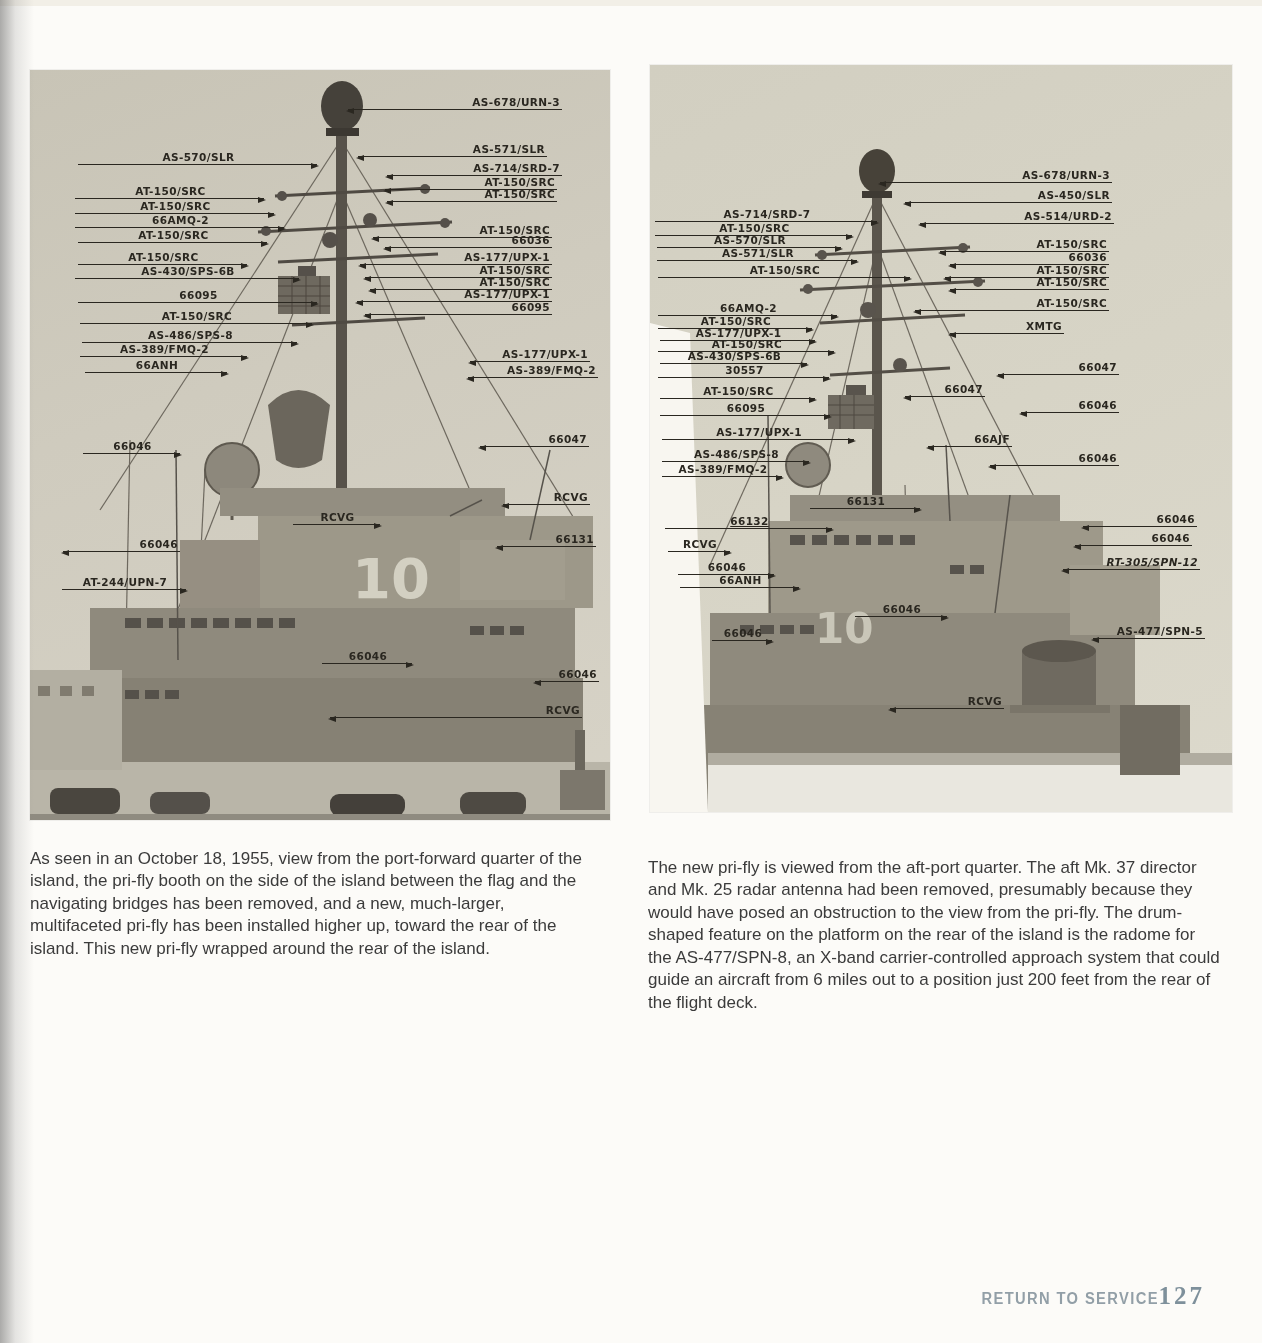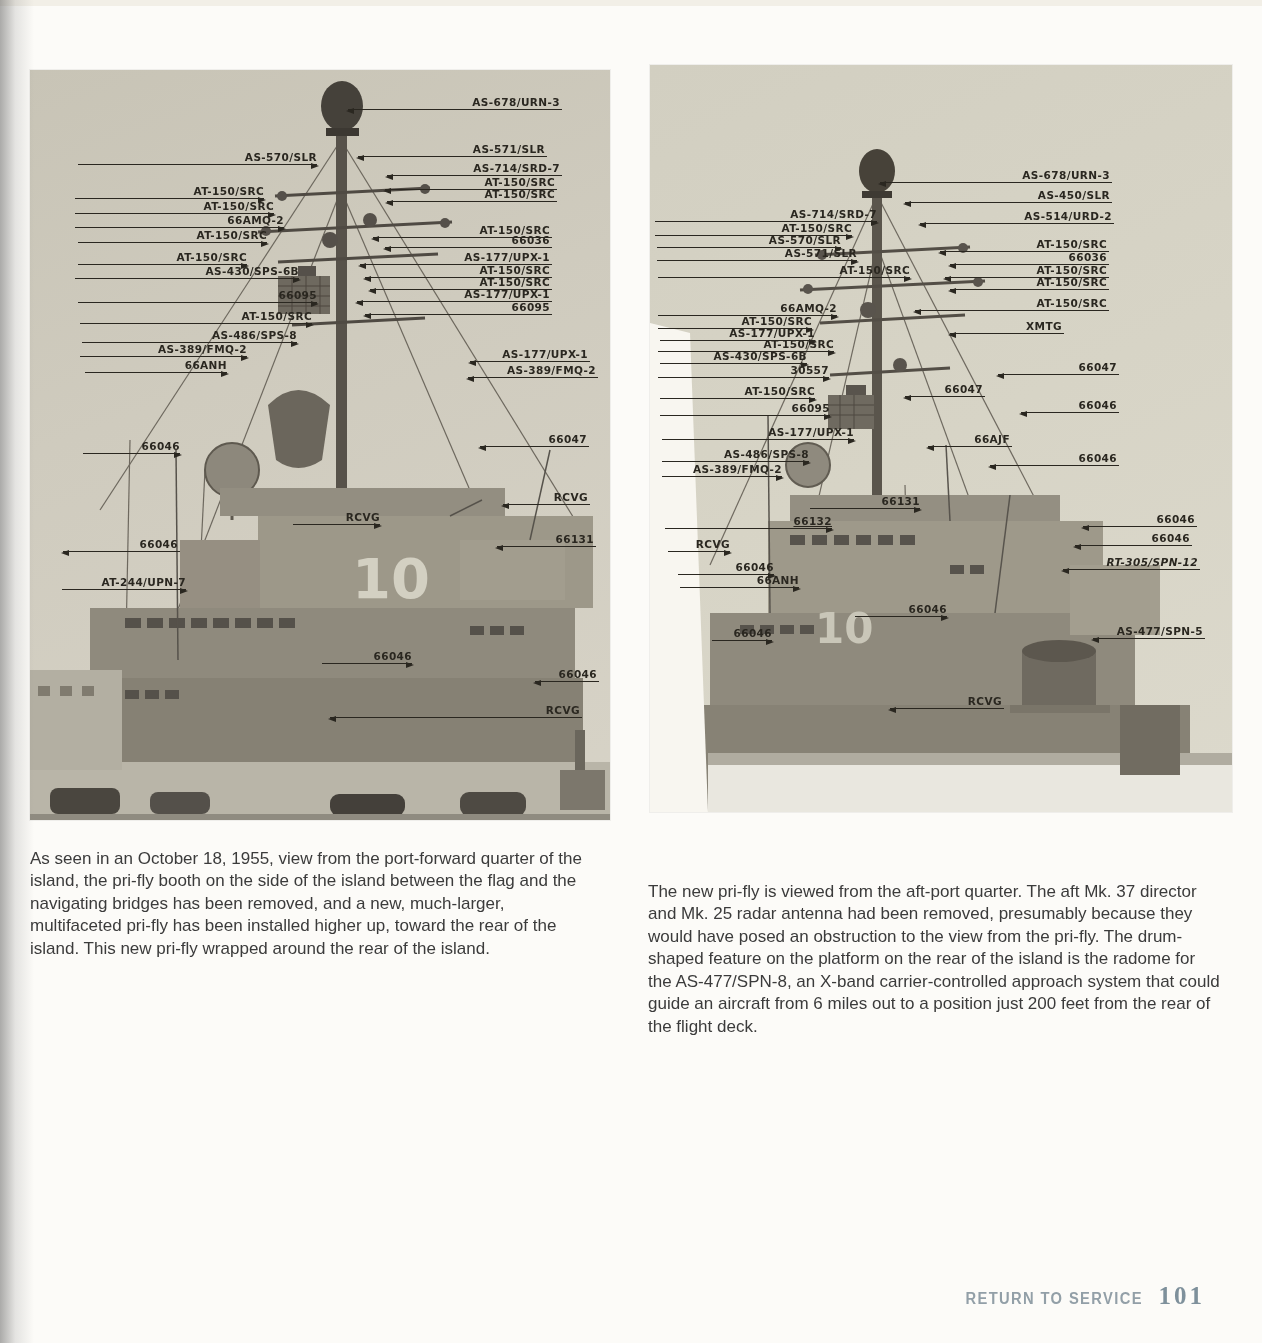--- a/index.html
+++ b/index.html
@@ -30,39 +30,39 @@
     background:linear-gradient(155deg,#d2cfc1 0%,#d7d4c6 50%,#dcd9cc 100%);
   }
   .photo svg{position:absolute;left:0;top:0;}
   .labels{position:absolute;left:0;top:0;width:100%;height:100%;}
   .ann{
     position:absolute;height:14px;
     border-bottom:1.6px solid #2a2720;
     font:bold 10.5px/14px "DejaVu Sans",sans-serif;
     letter-spacing:.4px;color:#2a2720;white-space:nowrap;
   }
-  .ann.right{text-align:right;padding-left:2px;}
+  .ann.right{text-align:center;padding-left:2px;}
   .ann.right::after{
     content:"";position:absolute;right:-2px;bottom:-4.5px;
     border-left:8px solid #2a2720;border-top:3.5px solid transparent;border-bottom:3.5px solid transparent;
   }
   .ann.left{text-align:right;padding-right:2px;}
   .ann.left::before{
     content:"";position:absolute;left:-2px;bottom:-4.5px;
     border-right:8px solid #2a2720;border-top:3.5px solid transparent;border-bottom:3.5px solid transparent;
   }
   .caption{
     position:absolute;color:#3b3b3b;
     font-size:17px;line-height:1.32;font-weight:400;
   }
   .caption.cap-left{left:30px;top:831px;width:565px;}
-  .caption.cap-right{left:648px;top:864px;width:575px;}
+  .caption.cap-right{left:648px;top:840px;width:575px;}
   .footer{
     position:absolute;right:57px;top:1282px;
-    display:flex;align-items:baseline;gap:16px;
+    display:flex;align-items:baseline;
   }
   .footer .section{
     font-family:"Liberation Sans",sans-serif;font-weight:700;
     font-size:16px;letter-spacing:1.5px;color:#929fa7;
     transform:scaleX(.92);transform-origin:right;
   }
   .footer .pagenum{
     font-family:"Liberation Serif",serif;font-weight:700;
     font-size:25px;letter-spacing:3px;color:#7e909b;
   }
@@ -335,16 +335,16 @@
       <div class="ann right" style="left: 205px; top: 537px; width: 90px;">66046</div>
       <div class="ann left" style="left: 240px; top: 629px; width: 112px;">RCVG</div>
     </div>
 </div>
 
 <p class="caption cap-left">As seen in an October 18, 1955, view from the port-forward quarter of the island, the pri-fly booth on the side of the island between the flag and the navigating bridges has been removed, and a new, much-larger, multifaceted pri-fly has been installed higher up, toward the rear of the island. This new pri-fly wrapped around the rear of the island.</p>
 <p class="caption cap-right">The new pri-fly is viewed from the aft-port quarter. The aft Mk. 37 director and Mk. 25 radar antenna had been removed, presumably because they would have posed an obstruction to the view from the pri-fly. The drum-shaped feature on the platform on the rear of the island is the radome for the AS-477/SPN-8, an X-band carrier-controlled approach system that could guide an aircraft from 6 miles out to a position just 200 feet from the rear of the flight deck.</p>
 
 <div class="footer">
   <span class="section">RETURN TO SERVICE</span>
-  <span class="pagenum">101</span>
+  <span class="pagenum">127</span>
 </div>
 
 <div class="gutter-shadow"></div>
 
 </body></html>

